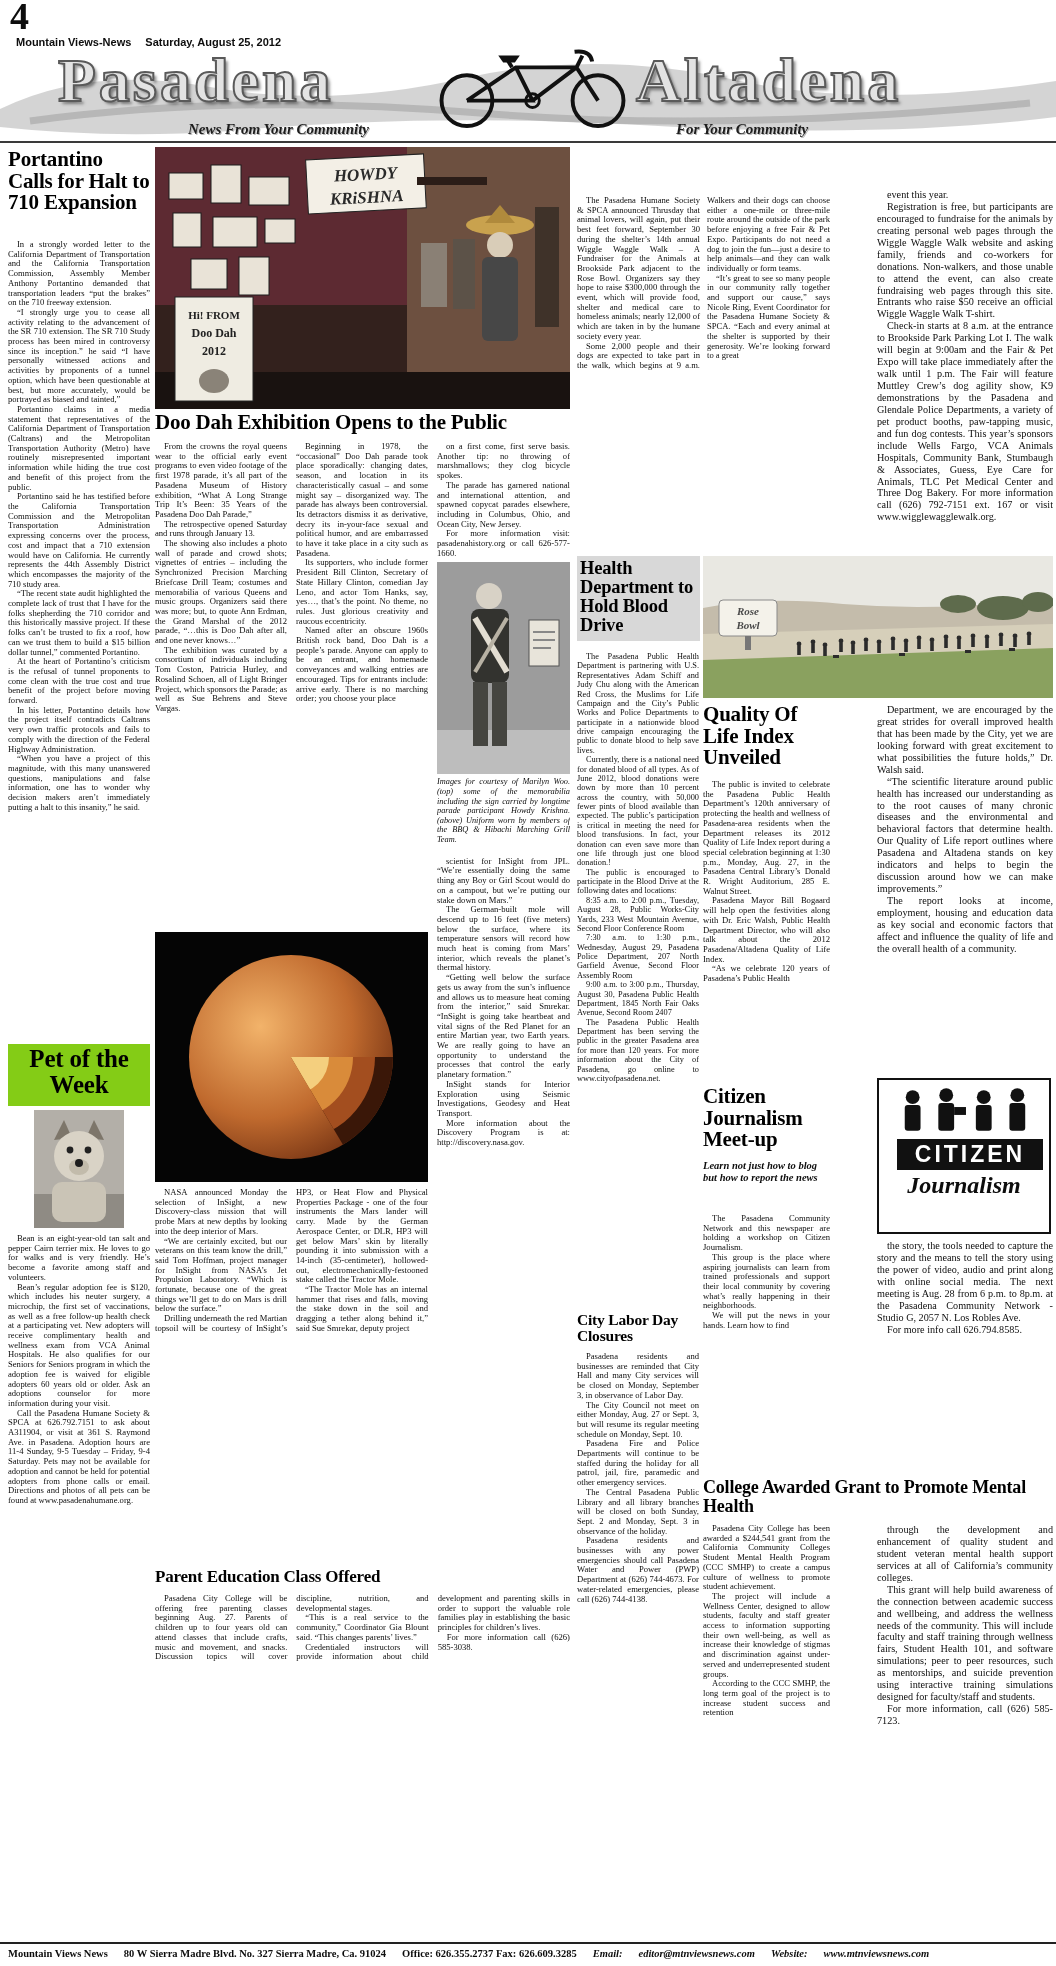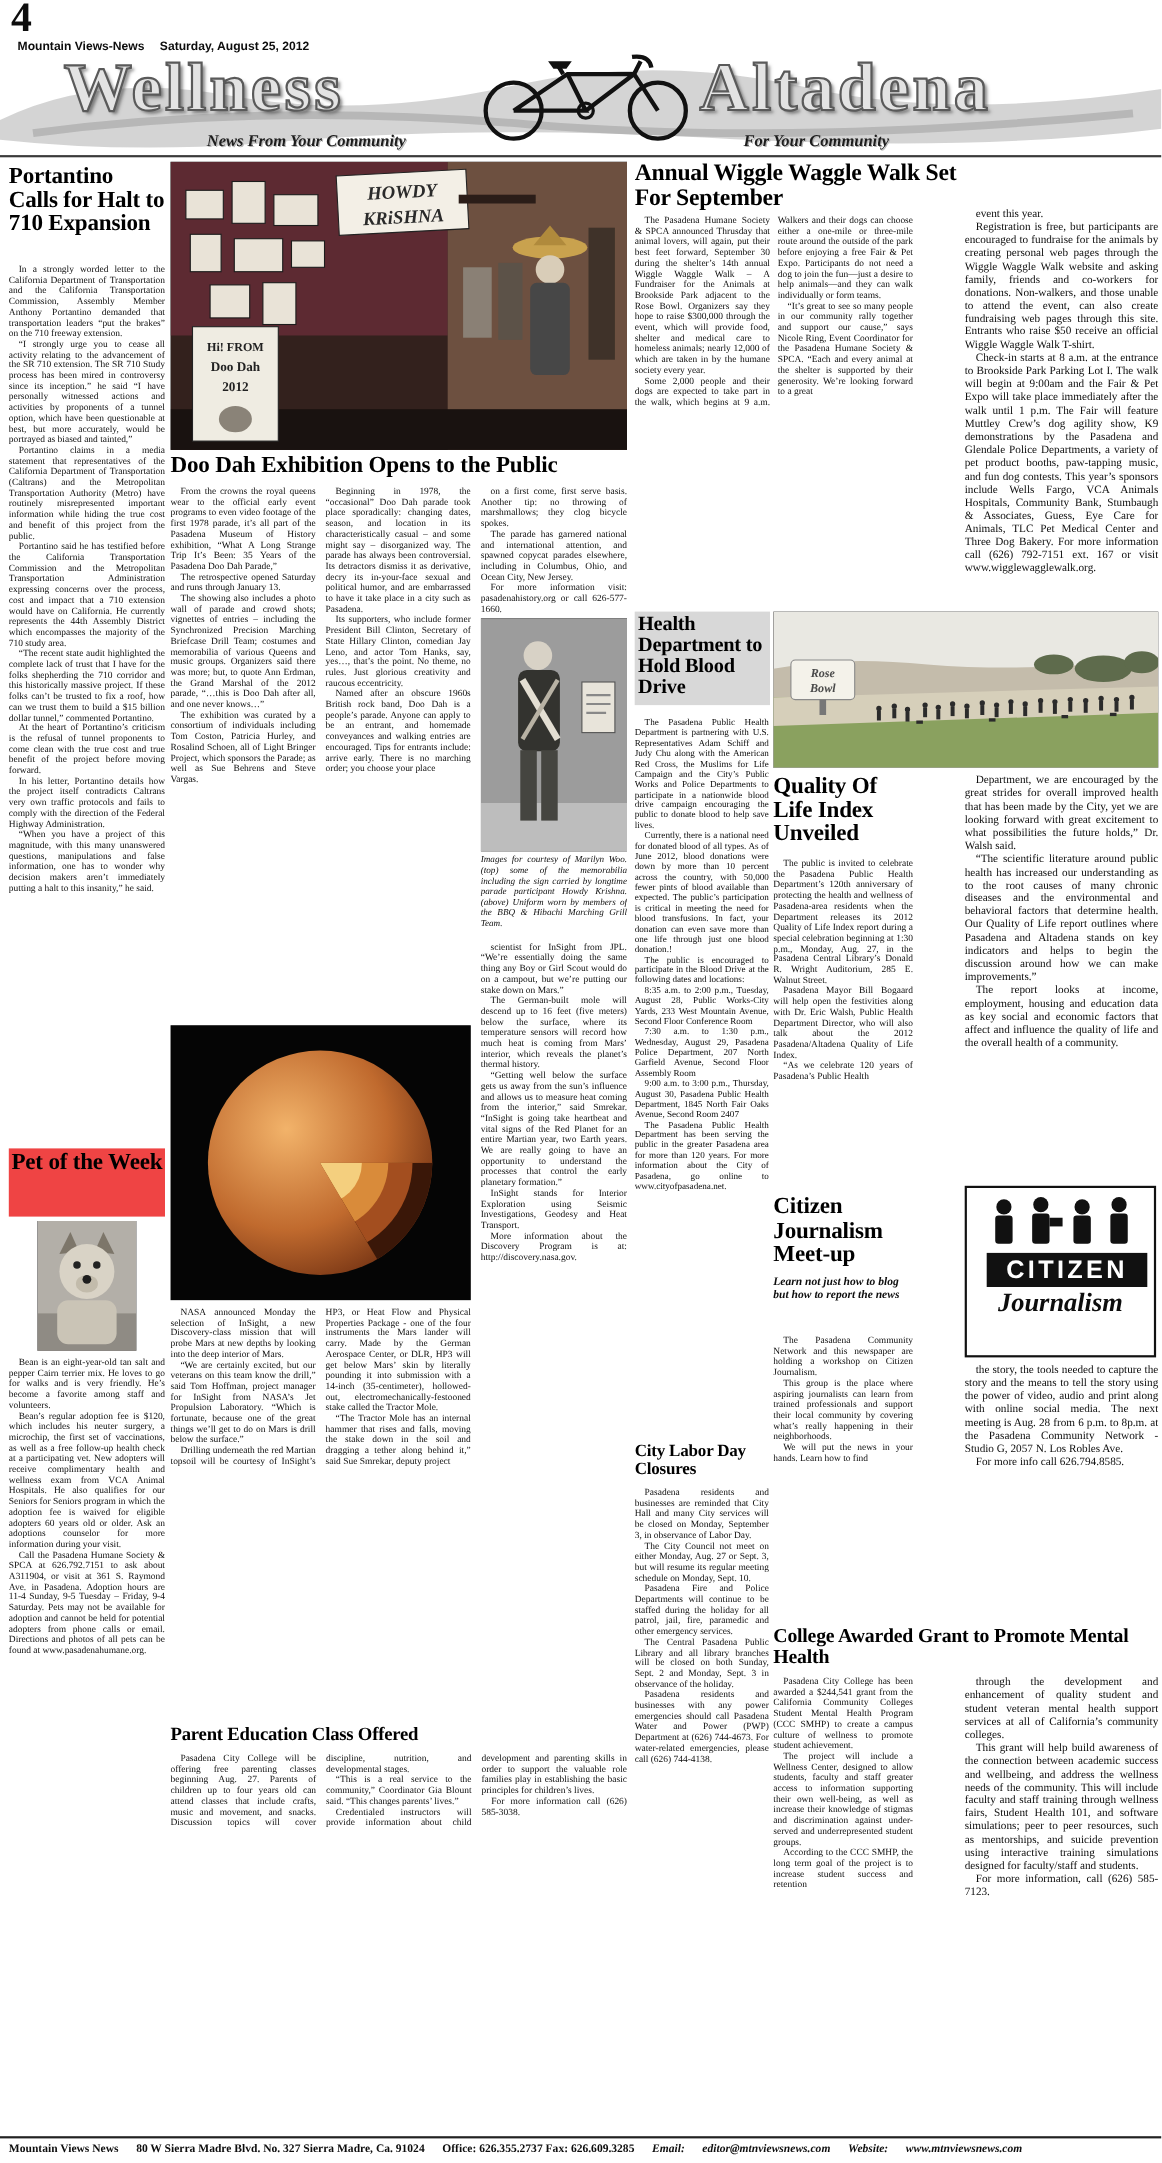--- a/index.html
+++ b/index.html
@@ -25,22 +25,22 @@
   #mast-title-left { left:58px; }
   #mast-title-right { left:636px; }
   #bike { position:absolute; left:420px; top:-14px; width:225px; height:100px; }
   .tagline { position:absolute; top:74px; font-size:15px; font-weight:700; font-style:italic;
              color:#1d1d1d; text-shadow:1px 1px 0 #b5b5b5; }
   #tagline-left { left:188px; }
   #tagline-right { left:676px; }
 
   #portantino-title { position:absolute; left:8px; top:149px; width:144px; font-size:21px; }
   #portantino-body  { position:absolute; left:8px; top:240px; width:142px; height:800px; }
-  #pet-head  { position:absolute; left:8px; top:1044px; width:142px; height:62px; background:#ef4444;
-               text-align:center; font-size:21px; padding-top:2px; }
+  #pet-head  { position:absolute; left:8px; top:1044px; width:142px; height:62px; background:#84cc16;
+               text-align:center; font-size:25px; padding-top:2px; }
   #dog-photo { position:absolute; left:34px; top:1110px; width:90px; height:118px; }
   #pet-body  { position:absolute; left:8px; top:1234px; width:142px; height:706px; }
 
   #exhibit-photo { position:absolute; left:155px; top:147px; width:415px; height:262px; }
   #doodah-title  { position:absolute; left:155px; top:412px; width:415px; font-size:21px; }
   #doodah-main   { position:absolute; left:155px; top:442px; width:273px; height:434px;
                    column-count:2; column-gap:9px; }
   #col3 { position:absolute; left:437px; top:442px; width:133px; height:1120px; overflow:hidden; }
   #mannequin-photo { width:133px; height:212px; margin-top:4px; }
   #doodah-caption { font-size:8.3px; font-style:italic; line-height:1.16; text-align:justify; margin-top:3px; }
@@ -98,21 +98,21 @@
   <div id="dateline">
     <span>Mountain Views-News</span>
     <span>Saturday, August 25, 2012</span>
   </div>
 
   <div id="masthead">
     <svg id="mast-bg" viewBox="0 0 1056 96" preserveAspectRatio="none">
       <path d="M0,62 Q90,18 210,40 Q330,62 470,30 Q600,2 740,34 Q870,62 1056,34 L1056,70 Q880,92 640,78 Q420,66 230,84 Q110,92 0,80 Z" fill="#cdcdcd" opacity="0.85"></path>
       <path d="M30,74 Q240,46 480,66 Q720,86 1030,56" stroke="#9a9a9a" stroke-width="7" fill="none" opacity="0.5"></path>
     </svg>
-    <div id="mast-title-left" class="mast-title">Wellness</div>
+    <div id="mast-title-left" class="mast-title">Pasadena</div>
     <svg id="bike" viewBox="0 0 230 100">
       <g stroke="#111" stroke-width="4" fill="none">
         <circle cx="48" cy="68" r="26"></circle>
         <circle cx="182" cy="68" r="26"></circle>
         <path d="M48,68 L98,34 L160,34 L182,68 M98,34 L115,68 L48,68 M115,68 L160,34 M160,34 L166,22 M94,34 L88,24"></path>
       </g>
       <path d="M80,22 L102,22 L97,29 L85,29 Z" fill="#111"></path>
       <path d="M158,18 q16,-2 18,10" stroke="#111" stroke-width="4" fill="none"></path>
       <circle cx="115" cy="68" r="7" fill="none" stroke="#111" stroke-width="3"></circle>
     </svg>
@@ -266,21 +266,20 @@
     </div>
 
   <div id="parent-title" class="headline">Parent Education Class Offered</div>
   <div id="parent-body" class="body-text">
       <p>Pasadena City College will be offering free parenting classes beginning Aug. 27. Parents of children up to four years old can attend classes that include crafts, music and movement, and snacks. Discussion topics will cover discipline, nutrition, and developmental stages.</p>
       <p>“This is a real service to the community,” Coordinator Gia Blount said. “This changes parents’ lives.”</p>
       <p>Credentialed instructors will provide information about child development and parenting skills in order to support the valuable role families play in establishing the basic principles for children’s lives.</p>
       <p>For more information call (626) 585-3038.</p>
     </div>
 
-  <div id="wiggle-title" class="headline">Annual Wiggle Waggle Walk Set For September</div>
   <div id="wiggle-main" class="body-text">
       <p>The Pasadena Humane Society &amp; SPCA announced Thrusday that animal lovers, will again, put their best feet forward, September 30 during the shelter’s 14th annual Wiggle Waggle Walk – A Fundraiser for the Animals at Brookside Park adjacent to the Rose Bowl. Organizers say they hope to raise $300,000 through the event, which will provide food, shelter and medical care to homeless animals; nearly 12,000 of which are taken in by the humane society every year.</p>
       <p>Some 2,000 people and their dogs are expected to take part in the walk, which begins at 9 a.m. Walkers and their dogs can choose either a one-mile or three-mile route around the outside of the park before enjoying a free Fair &amp; Pet Expo. Participants do not need a dog to join the fun—just a desire to help animals—and they can walk individually or form teams.</p>
       <p>“It’s great to see so many people in our community rally together and support our cause,” says Nicole Ring, Event Coordinator for the Pasadena Humane Society &amp; SPCA. “Each and every animal at the shelter is supported by their generosity. We’re looking forward to a great</p>
     </div>
   <div id="wiggle-right" class="body-lg">
       <p>event this year.</p>
       <p>Registration is free, but participants are encouraged to fundraise for the animals by creating personal web pages through the Wiggle Waggle Walk website and asking family, friends and co-workers for donations. Non-walkers, and those unable to attend the event, can also create fundraising web pages through this site. Entrants who raise $50 receive an official Wiggle Waggle Walk T-shirt.</p>
       <p>Check-in starts at 8 a.m. at the entrance to Brookside Park Parking Lot I. The walk will begin at 9:00am and the Fair &amp; Pet Expo will take place immediately after the walk until 1 p.m. The Fair will feature Muttley Crew’s dog agility show, K9 demonstrations by the Pasadena and Glendale Police Departments, a variety of pet product booths, paw-tapping music, and fun dog contests. This year’s sponsors include Wells Fargo, VCA Animals Hospitals, Community Bank, Stumbaugh &amp; Associates, Guess, Eye Care for Animals, TLC Pet Medical Center and Three Dog Bakery. For more information call (626) 792-7151 ext. 167 or visit www.wigglewagglewalk.org.</p>
     </div>

